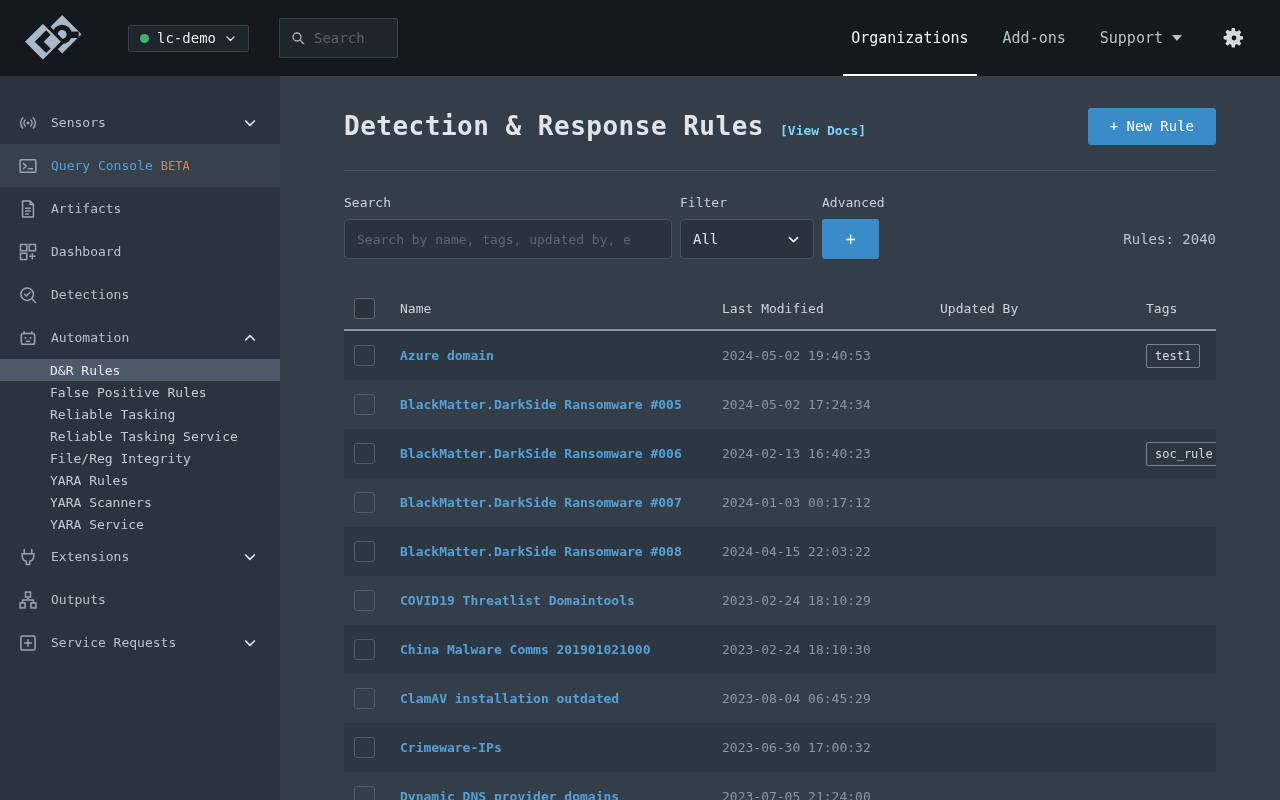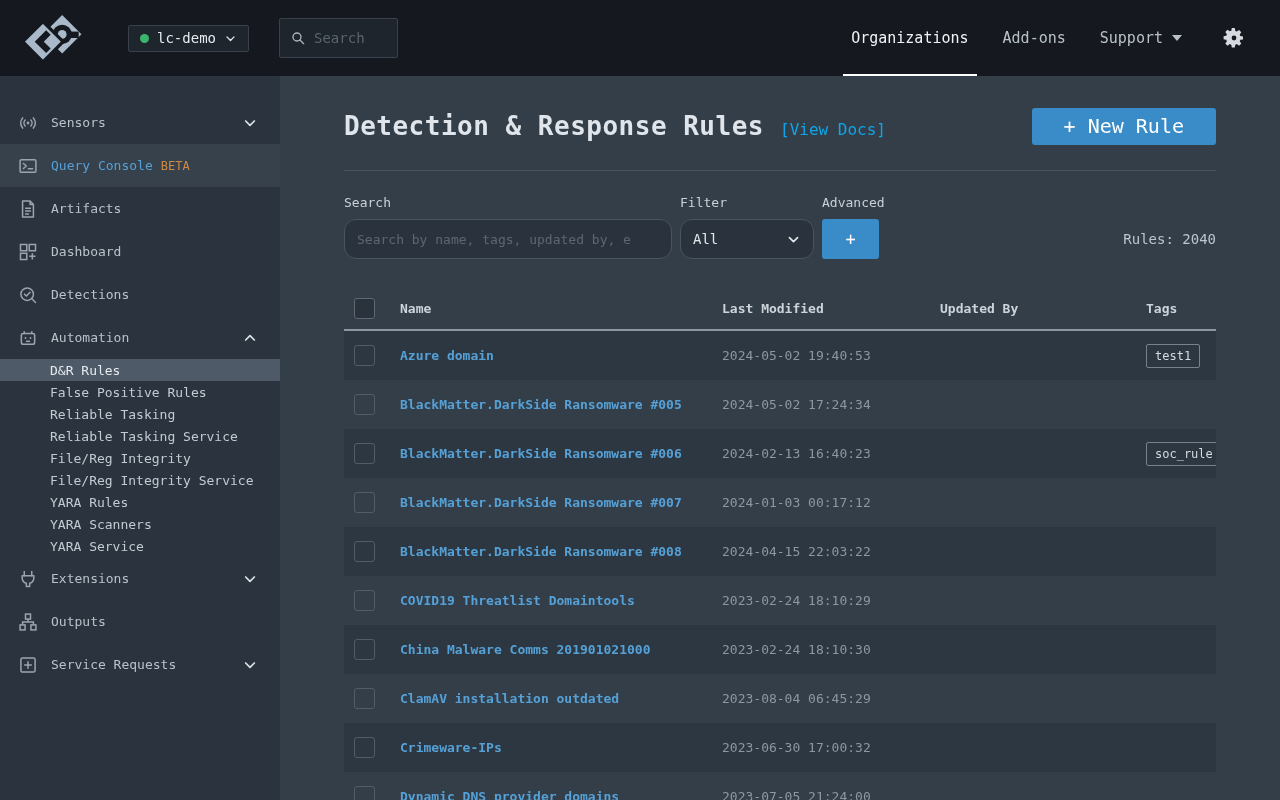--- a/index.html
+++ b/index.html
@@ -70,46 +70,46 @@
   .side-sub.selected{ background:var(--sidebar-selected-bg,#4e5a67); color:#e6eaee; }
 
   
   .main{
     position:absolute; top:76px; left:280px; right:0; bottom:0;
     background:var(--main-bg,#343e49); padding:0 64px; overflow:hidden;
   }
   .page-head{ margin-top:28px; height:44px; display:flex; align-items:center; justify-content:space-between; }
   .title-wrap{ display:flex; align-items:baseline; }
   h1{ font-size:26px; font-weight:700; color:#dfe5ea; letter-spacing:.5px; }
-  .docs{ font-size:16px; color:#0ea5e9; margin-left:16px; cursor:pointer; text-decoration:none; }
+  .docs{ font-size:13px; color:#7dd3fc; margin-left:16px; cursor:pointer; text-decoration:none;font-weight:bold; }
   .btn-blue{
     background:var(--accent-blue,#3a8cc9); color:#fff; border:none; border-radius:3px;
-    font-family:inherit; font-size:20px; height:37px; padding:0 32px; cursor:pointer;
+    font-family:inherit; font-size:14px; height:37px; padding:0 22px; cursor:pointer;
   }
   .divider{ height:1px; background:var(--divider,#4a545e); margin-top:22px; }
 
   .controls{ display:flex; gap:8px; margin-top:24px; align-items:flex-end; }
   .fgroup{ display:flex; flex-direction:column; }
   .fgroup label{ font-size:13px; color:#c9d0d7; margin-bottom:9px; }
   .field{
     height:40px; background:#2a333d; border:1px solid var(--field-border,#4a545e);
-    border-radius:12px; color:#e3e8ec; font-size:13px; font-family:inherit; padding:0 12px;
+    border-radius:4px; color:#e3e8ec; font-size:13px; font-family:inherit; padding:0 12px;
   }
   .search-field{ width:328px; outline:none; }
   .search-field::placeholder{ color:#5d6771; }
   .select{ width:134px; display:flex; align-items:center; justify-content:space-between; font-size:14px; cursor:pointer; }
   .select svg{ width:15px; height:15px; color:#e3e8ec; }
   .btn-plus{ width:57px; height:40px; font-size:17px; padding:0; }
   .rules-count{ margin-left:auto; height:40px; display:flex; align-items:center; font-size:14px; color:#bcc5cd; }
 
   
   .t-head{
     display:flex; align-items:center; margin-top:28px; height:44px; padding-left:10px;
     border-bottom:2px solid var(--header-rule,#8d97a1);
-    font-size:13px; font-weight:700; color:#ccd3da;
+    font-size:13px; font-weight:400; color:#ccd3da;
   }
   .cb{
     width:21px; height:21px; border:1.5px solid #515c66; border-radius:3px;
     flex:0 0 21px; cursor:pointer;
   }
   .cb.header{ background:#2a333c; border-color:#5d6874; }
   .col.name{ width:322px; margin-left:25px; }
   .col.date{ width:218px; }
   .col.upd{ width:206px; }
   .col.tags{ flex:1; }
@@ -318,23 +318,20 @@
     <div class="side-sub">
     <span>Reliable Tasking</span>
   </div>
     <div class="side-sub">
     <span>Reliable Tasking Service</span>
   </div>
     <div class="side-sub">
     <span>File/Reg Integrity</span>
   </div>
     <div class="side-sub">
-    <span>File/Reg Integrity Service</span>
-  </div>
-    <div class="side-sub">
     <span>YARA Rules</span>
   </div>
     <div class="side-sub">
     <span>YARA Scanners</span>
   </div>
     <div class="side-sub">
     <span>YARA Service</span>
   </div>
     <div class="side-item">
     <svg class="icon">

